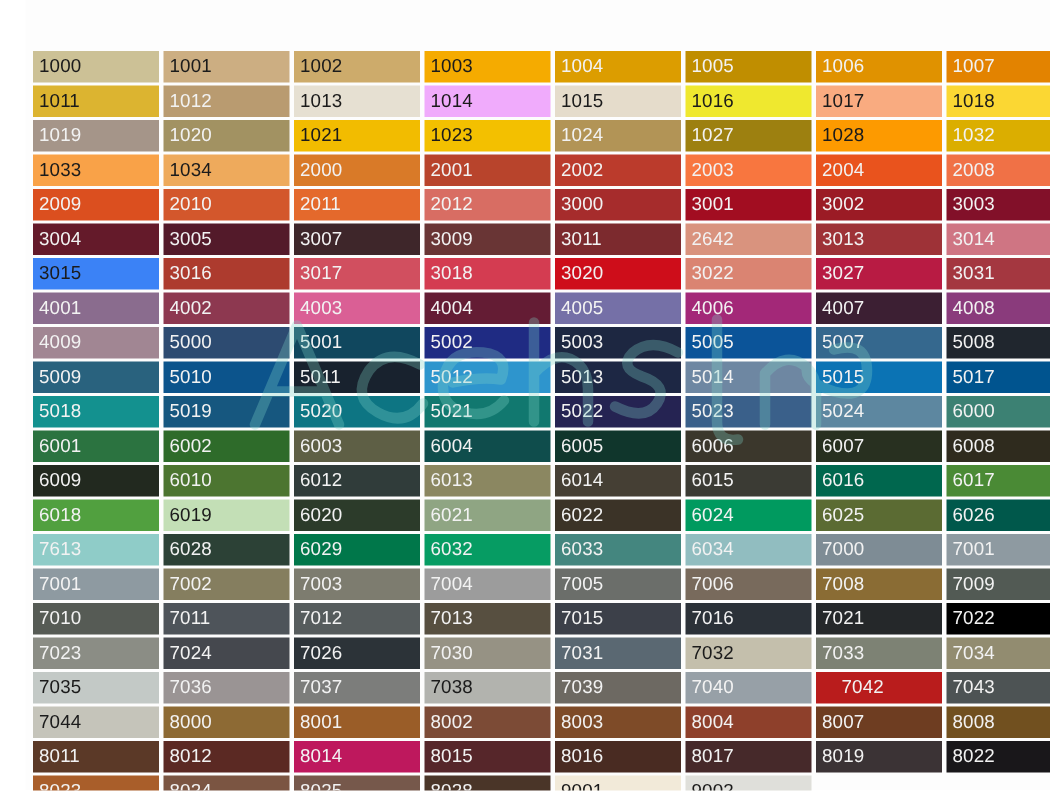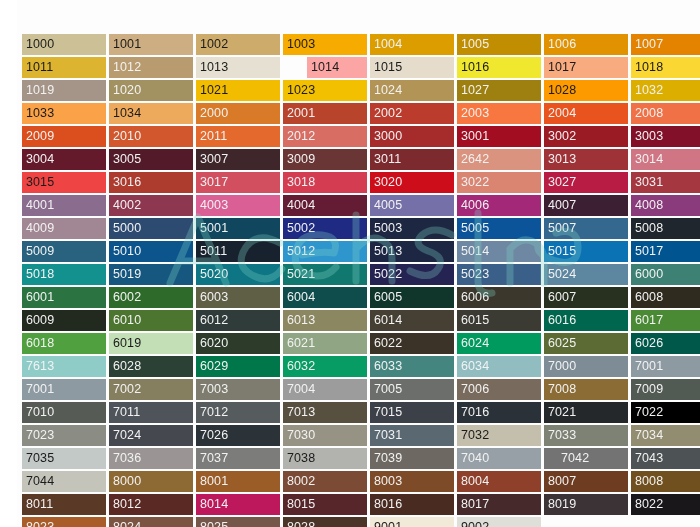--- a/index.html
+++ b/index.html
@@ -92,21 +92,21 @@
       <div class="swatch dark-text" style="background: rgb(204, 174, 130);">1001</div>
       <div class="swatch dark-text" style="background: rgb(205, 171, 107);">1002</div>
       <div class="swatch dark-text" style="background: rgb(245, 171, 0);">1003</div>
       <div class="swatch light-text" style="background: rgb(220, 157, 0);">1004</div>
       <div class="swatch light-text" style="background: rgb(192, 142, 0);">1005</div>
       <div class="swatch light-text" style="background: rgb(224, 146, 0);">1006</div>
       <div class="swatch light-text" style="background: rgb(227, 131, 0);">1007</div>
       <div class="swatch dark-text" style="background: rgb(220, 180, 48);">1011</div>
       <div class="swatch light-text" style="background: rgb(185, 155, 112);">1012</div>
       <div class="swatch dark-text" style="background: rgb(230, 224, 210);">1013</div>
-      <div class="swatch dark-text" style="background: #fca5a5; margin-left: 24px;">1014</div>
+      <div class="swatch dark-text" style="background: #f0abfc;">1014</div>
       <div class="swatch dark-text" style="background: rgb(229, 220, 203);">1015</div>
       <div class="swatch dark-text" style="background: rgb(239, 232, 47);">1016</div>
       <div class="swatch dark-text" style="background: rgb(249, 171, 128);">1017</div>
       <div class="swatch dark-text" style="background: rgb(251, 215, 51);">1018</div>
       <div class="swatch light-text" style="background: rgb(165, 149, 137);">1019</div>
       <div class="swatch light-text" style="background: rgb(162, 146, 98);">1020</div>
       <div class="swatch dark-text" style="background: rgb(242, 188, 0);">1021</div>
       <div class="swatch dark-text" style="background: rgb(243, 192, 0);">1023</div>
       <div class="swatch light-text" style="background: rgb(178, 148, 86);">1024</div>
       <div class="swatch light-text" style="background: rgb(157, 128, 16);">1027</div>
@@ -129,21 +129,21 @@
       <div class="swatch light-text" style="background: rgb(155, 27, 37);">3002</div>
       <div class="swatch light-text" style="background: rgb(130, 16, 41);">3003</div>
       <div class="swatch light-text" style="background: rgb(100, 26, 42);">3004</div>
       <div class="swatch light-text" style="background: rgb(83, 26, 42);">3005</div>
       <div class="swatch light-text" style="background: rgb(62, 38, 42);">3007</div>
       <div class="swatch light-text" style="background: rgb(105, 53, 53);">3009</div>
       <div class="swatch light-text" style="background: rgb(124, 42, 46);">3011</div>
       <div class="swatch light-text" style="background: rgb(217, 147, 126);">2642</div>
       <div class="swatch light-text" style="background: rgb(158, 50, 55);">3013</div>
       <div class="swatch light-text" style="background: rgb(207, 117, 131);">3014</div>
-      <div class="swatch dark-text" style="background: #ef4444; text-align: right;">3015</div>
+      <div class="swatch dark-text" style="background: #3b82f6; text-align: right;">3015</div>
       <div class="swatch light-text" style="background: rgb(173, 59, 46);">3016</div>
       <div class="swatch light-text" style="background: rgb(209, 79, 95);">3017</div>
       <div class="swatch light-text" style="background: rgb(212, 60, 81);">3018</div>
       <div class="swatch light-text" style="background: rgb(206, 13, 26);">3020</div>
       <div class="swatch light-text" style="background: rgb(218, 132, 114);">3022</div>
       <div class="swatch light-text" style="background: rgb(184, 27, 67);">3027</div>
       <div class="swatch light-text" style="background: rgb(164, 55, 64);">3031</div>
       <div class="swatch light-text" style="background: rgb(138, 108, 142);">4001</div>
       <div class="swatch light-text" style="background: rgb(141, 56, 80);">4002</div>
       <div class="swatch light-text" style="background: rgb(218, 95, 149);">4003</div>
@@ -231,21 +231,21 @@
       <div class="swatch light-text" style="background: rgb(90, 104, 114);">7031</div>
       <div class="swatch dark-text" style="background: rgb(196, 191, 172);">7032</div>
       <div class="swatch light-text" style="background: rgb(125, 130, 116);">7033</div>
       <div class="swatch light-text" style="background: rgb(146, 140, 112);">7034</div>
       <div class="swatch dark-text" style="background: rgb(195, 201, 198);">7035</div>
       <div class="swatch light-text" style="background: rgb(154, 148, 148);">7036</div>
       <div class="swatch light-text" style="background: rgb(124, 125, 123);">7037</div>
       <div class="swatch dark-text" style="background: rgb(178, 179, 174);">7038</div>
       <div class="swatch light-text" style="background: rgb(109, 105, 98);">7039</div>
       <div class="swatch light-text" style="background: rgb(151, 160, 167);">7040</div>
-      <div class="swatch light-text" style="background: #737373; padding-left: 17px;">7042</div>
+      <div class="swatch light-text" style="background: #b91c1c; padding-left: 17px;">7042</div>
       <div class="swatch light-text" style="background: rgb(77, 83, 84);">7043</div>
       <div class="swatch dark-text" style="background: rgb(197, 196, 186);">7044</div>
       <div class="swatch light-text" style="background: rgb(141, 106, 52);">8000</div>
       <div class="swatch light-text" style="background: rgb(154, 93, 40);">8001</div>
       <div class="swatch light-text" style="background: rgb(124, 75, 54);">8002</div>
       <div class="swatch light-text" style="background: rgb(126, 75, 40);">8003</div>
       <div class="swatch light-text" style="background: rgb(142, 64, 43);">8004</div>
       <div class="swatch light-text" style="background: rgb(110, 61, 33);">8007</div>
       <div class="swatch light-text" style="background: rgb(113, 80, 31);">8008</div>
       <div class="swatch light-text" style="background: rgb(91, 57, 39);">8011</div>

